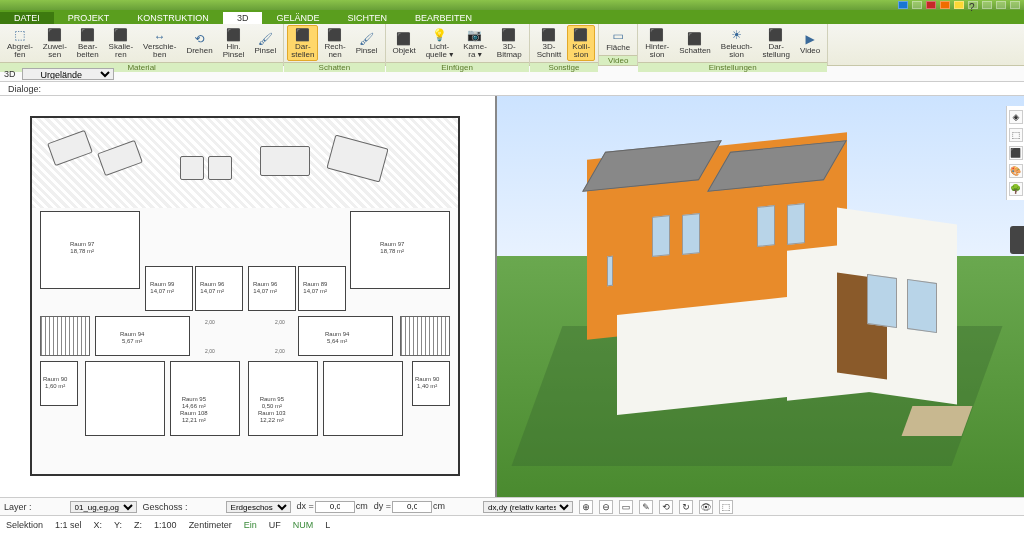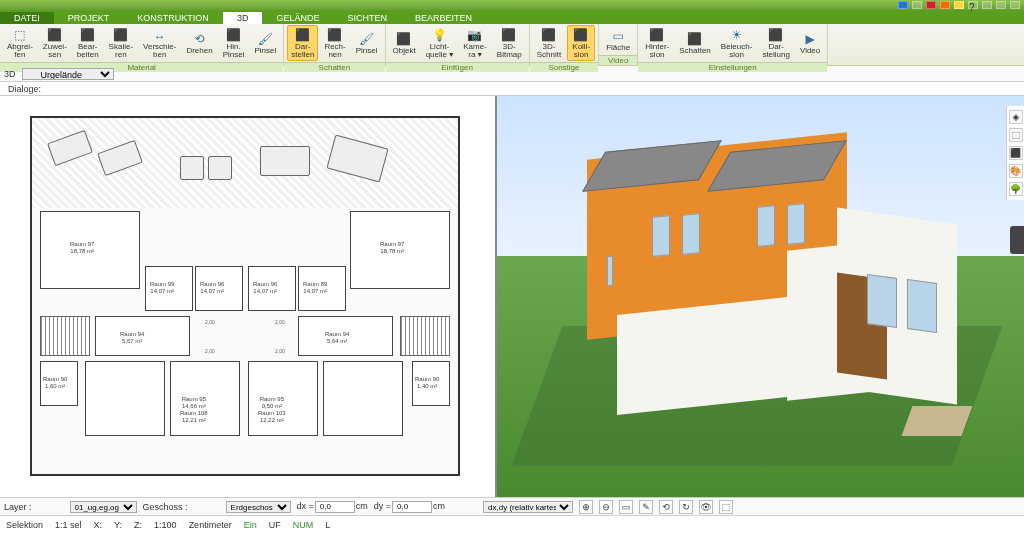--- a/index.html
+++ b/index.html
@@ -53,21 +53,21 @@
 .building3d .roof { background: #888; border: 1px solid #666; }
 .building3d .window { background: #b8d4e8; border: 1px solid #999; }
 .ground-shadow { position: absolute; background: #3a6a2f; opacity: 0.4; }
 
 .side-toolbar { position: absolute; right: 0; top: 110px; width: 18px; background: #fff; border-left: 1px solid #ccc; display: flex; flex-direction: column; gap: 4px; padding: 4px 2px; }
 .side-toolbar .sbtn { width: 14px; height: 14px; border: 1px solid #ccc; background: #fafafa; cursor: pointer; display: flex; align-items: center; justify-content: center; font-size: 9px; }
 .side-tab { position: absolute; right: 0; top: 220px; width: 14px; height: 28px; background: #444; border-radius: 3px 0 0 3px; }
 
 .bottombar { height: 18px; border-top: 1px solid #ccc; display: flex; align-items: center; padding: 0 4px; gap: 6px; font-size: 9px; background: #fafafa; }
 .bottombar .field { display: flex; align-items: flex-start; gap: 1px; }
-.bottombar input { width: 40px; height: 12px; font-size: 8px; border: 1px solid #aaa; padding: 0 4px; }
+.bottombar input { width: 40px; height: 12px; font-size: 8px; border: 1px solid #aaa; padding: 0 14px; }
 .bottombar select { height: 12px; font-size: 8px; border: 1px solid #aaa; margin-left: 32px; }
 .bottombar .toolbtn { width: 14px; height: 14px; border: 1px solid #bbb; background: #fff; display: flex; align-items: center; justify-content: center; font-size: 9px; cursor: pointer; }
 
 .statusbar { height: 18px; border-top: 1px solid #ccc; display: flex; align-items: center; padding: 0 6px; font-size: 9px; background: #fff; justify-content: space-between; }
 .statusbar .sec { display: flex; gap: 12px; align-items: center; }
 .statusbar .en { color: #3a8a3a; }
 </style>
 </head>
 <body>
 

